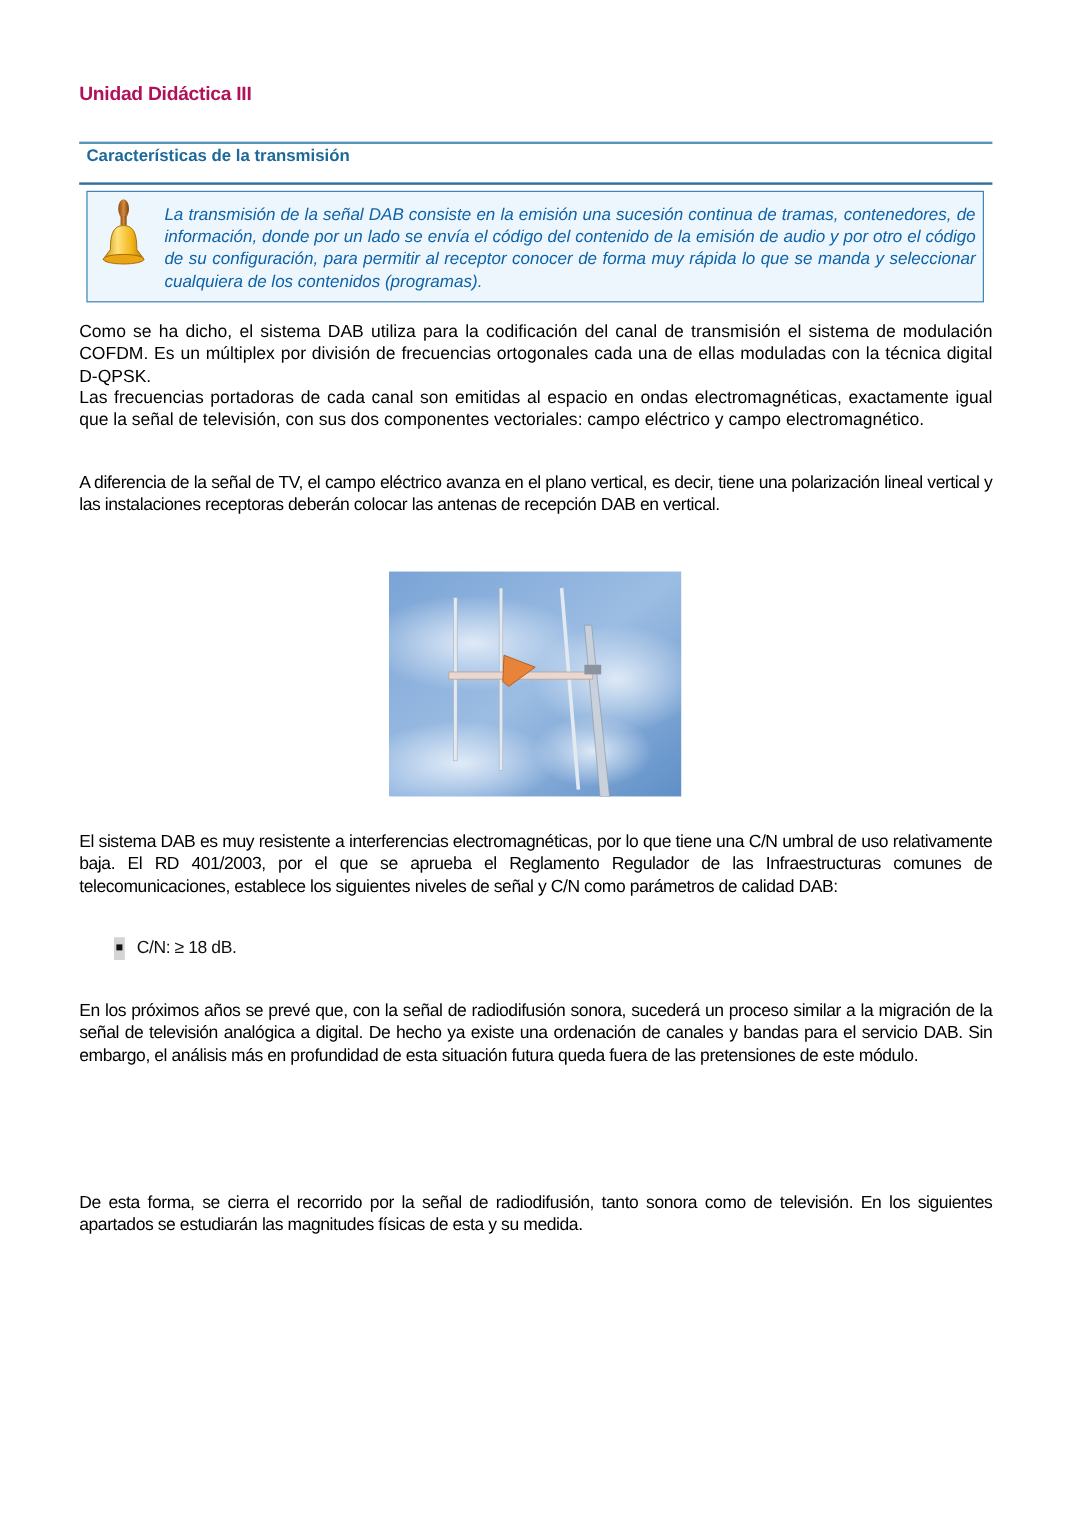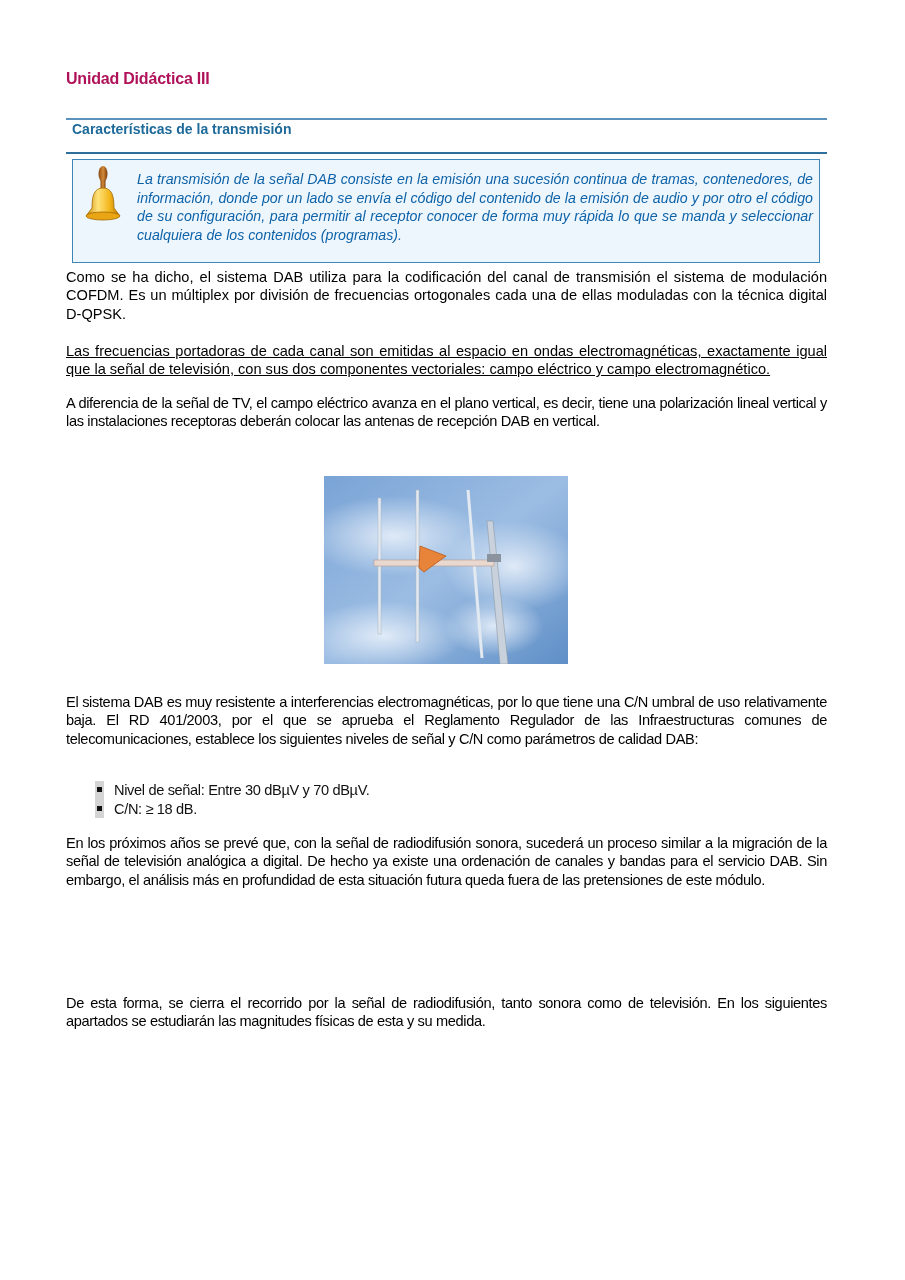--- a/index.html
+++ b/index.html
@@ -16,21 +16,21 @@
     .section-header {
       position: absolute; left: 0; top: 118px; width: 761px; height: 36px;
       border-top: 2px solid #5b93bd; border-bottom: 2px solid #2f6f9c;
       box-sizing: border-box;
     }
     .section-header span {
       position: absolute; left: 6px; top: 1px;
       font-size: 14px; font-weight: bold; color: #1d6a9a;
     }
     .note-box {
-      position: absolute; left: 6px; top: 159px; width: 748px; height: 104px;
+      position: absolute; left: 6px; top: 159px; width: 748px; height: 93px;
       box-sizing: border-box; border: 1.5px solid #3f85b5; background: #eef6fd;
     }
     .bell { position: absolute; left: 8px; top: 4px; width: 44px; height: 62px; }
     .note-text {
       position: absolute; left: 64px; top: 10px; width: 676px;
       font-size: 14.2px; font-style: italic; color: #0d62a8;
       line-height: 18.6px; text-align: justify; margin: 0;
     }
     .para {
       position: absolute; left: 0; width: 761px; margin: 0;
@@ -81,21 +81,21 @@
       </defs>
       <ellipse cx="22" cy="10" rx="4.5" ry="8" fill="url(#handleg)"></ellipse>
       <rect x="19.5" y="16" width="5" height="8" fill="url(#handleg)"></rect>
       <path d="M11 44 C11 32 13 24 22 24 C31 24 33 32 33 44 L39 52 L5 52 Z" fill="url(#bellg)" stroke="#a56800" stroke-width="0.8"></path>
       <ellipse cx="22" cy="52" rx="17" ry="4" fill="#e9a514" stroke="#a56800" stroke-width="0.8"></ellipse>
     </svg>
     <p class="note-text">La transmisión de la señal DAB consiste en la emisión una sucesión continua de tramas, contenedores, de información, donde por un lado se envía el código del contenido de la emisión de audio y por otro el código de su configuración, para permitir al receptor conocer de forma muy rápida lo que se manda y seleccionar cualquiera de los contenidos (programas).</p>
   </div>
 
   <p class="para" style="top:268px;">Como se ha dicho, el sistema DAB utiliza para la codificación del canal de transmisión el sistema de modulación COFDM. Es un múltiplex por división de frecuencias ortogonales cada una de ellas moduladas con la técnica digital D-QPSK.</p>
-  <p class="para" style="top:342px;text-decoration:underline;">Las frecuencias portadoras de cada canal son emitidas al espacio en ondas electromagnéticas, exactamente igual que la señal de televisión, con sus dos componentes vectoriales: campo eléctrico y campo electromagnético.</p>
+  <p class="para" style="top:323px;">Las frecuencias portadoras de cada canal son emitidas al espacio en ondas electromagnéticas, exactamente igual que la señal de televisión, con sus dos componentes vectoriales: campo eléctrico y campo electromagnético.</p>
   <p class="para narrow" style="top:394px;">A diferencia de la señal de TV, el campo eléctrico avanza en el plano vertical, es decir, tiene una polarización lineal vertical y las instalaciones receptoras deberán colocar las antenas de recepción DAB en vertical.</p>
 
   <div class="antenna">
     <svg width="244" height="188" viewBox="0 0 244 188">
       <defs>
         <linearGradient id="sky" x1="0" y1="0" x2="1" y2="1">
           <stop offset="0" stop-color="#7aa4d6"></stop>
           <stop offset="0.5" stop-color="#9cbde3"></stop>
           <stop offset="1" stop-color="#5f8fc7"></stop>
         </linearGradient>
@@ -122,24 +122,20 @@
 
       <rect x="163" y="78" width="14" height="8" fill="#8b949e"></rect>
     </svg>
   </div>
 
   <p class="para narrow" style="top:693px;">El sistema DAB es muy resistente a interferencias electromagnéticas, por lo que tiene una C/N umbral de uso relativamente baja. El RD 401/2003, por el que se aprueba el Reglamento Regulador de las Infraestructuras comunes de telecomunicaciones, establece los siguientes niveles de señal y C/N como parámetros de calidad DAB:</p>
 
   <ul class="bullets">
     <li>
       <span class="bullet-mark"></span>
-      <span>Nivel de señal: Entre 30 dBµV y 70 dBµV.</span>
-    </li>
-    <li>
-      <span class="bullet-mark"></span>
       <span>C/N: ≥ 18 dB.</span>
     </li>
   </ul>
 
   <p class="para narrow" style="top:834px;">En los próximos años se prevé que, con la señal de radiodifusión sonora, sucederá un proceso similar a la migración de la señal de televisión analógica a digital. De hecho ya existe una ordenación de canales y bandas para el servicio DAB. Sin embargo, el análisis más en profundidad de esta situación futura queda fuera de las pretensiones de este módulo.</p>
   <p class="para narrow" style="top:994px;">De esta forma, se cierra el recorrido por la señal de radiodifusión, tanto sonora como de televisión. En los siguientes apartados se estudiarán las magnitudes físicas de esta y su medida.</p>
 
 </div>
 
 </body></html>

